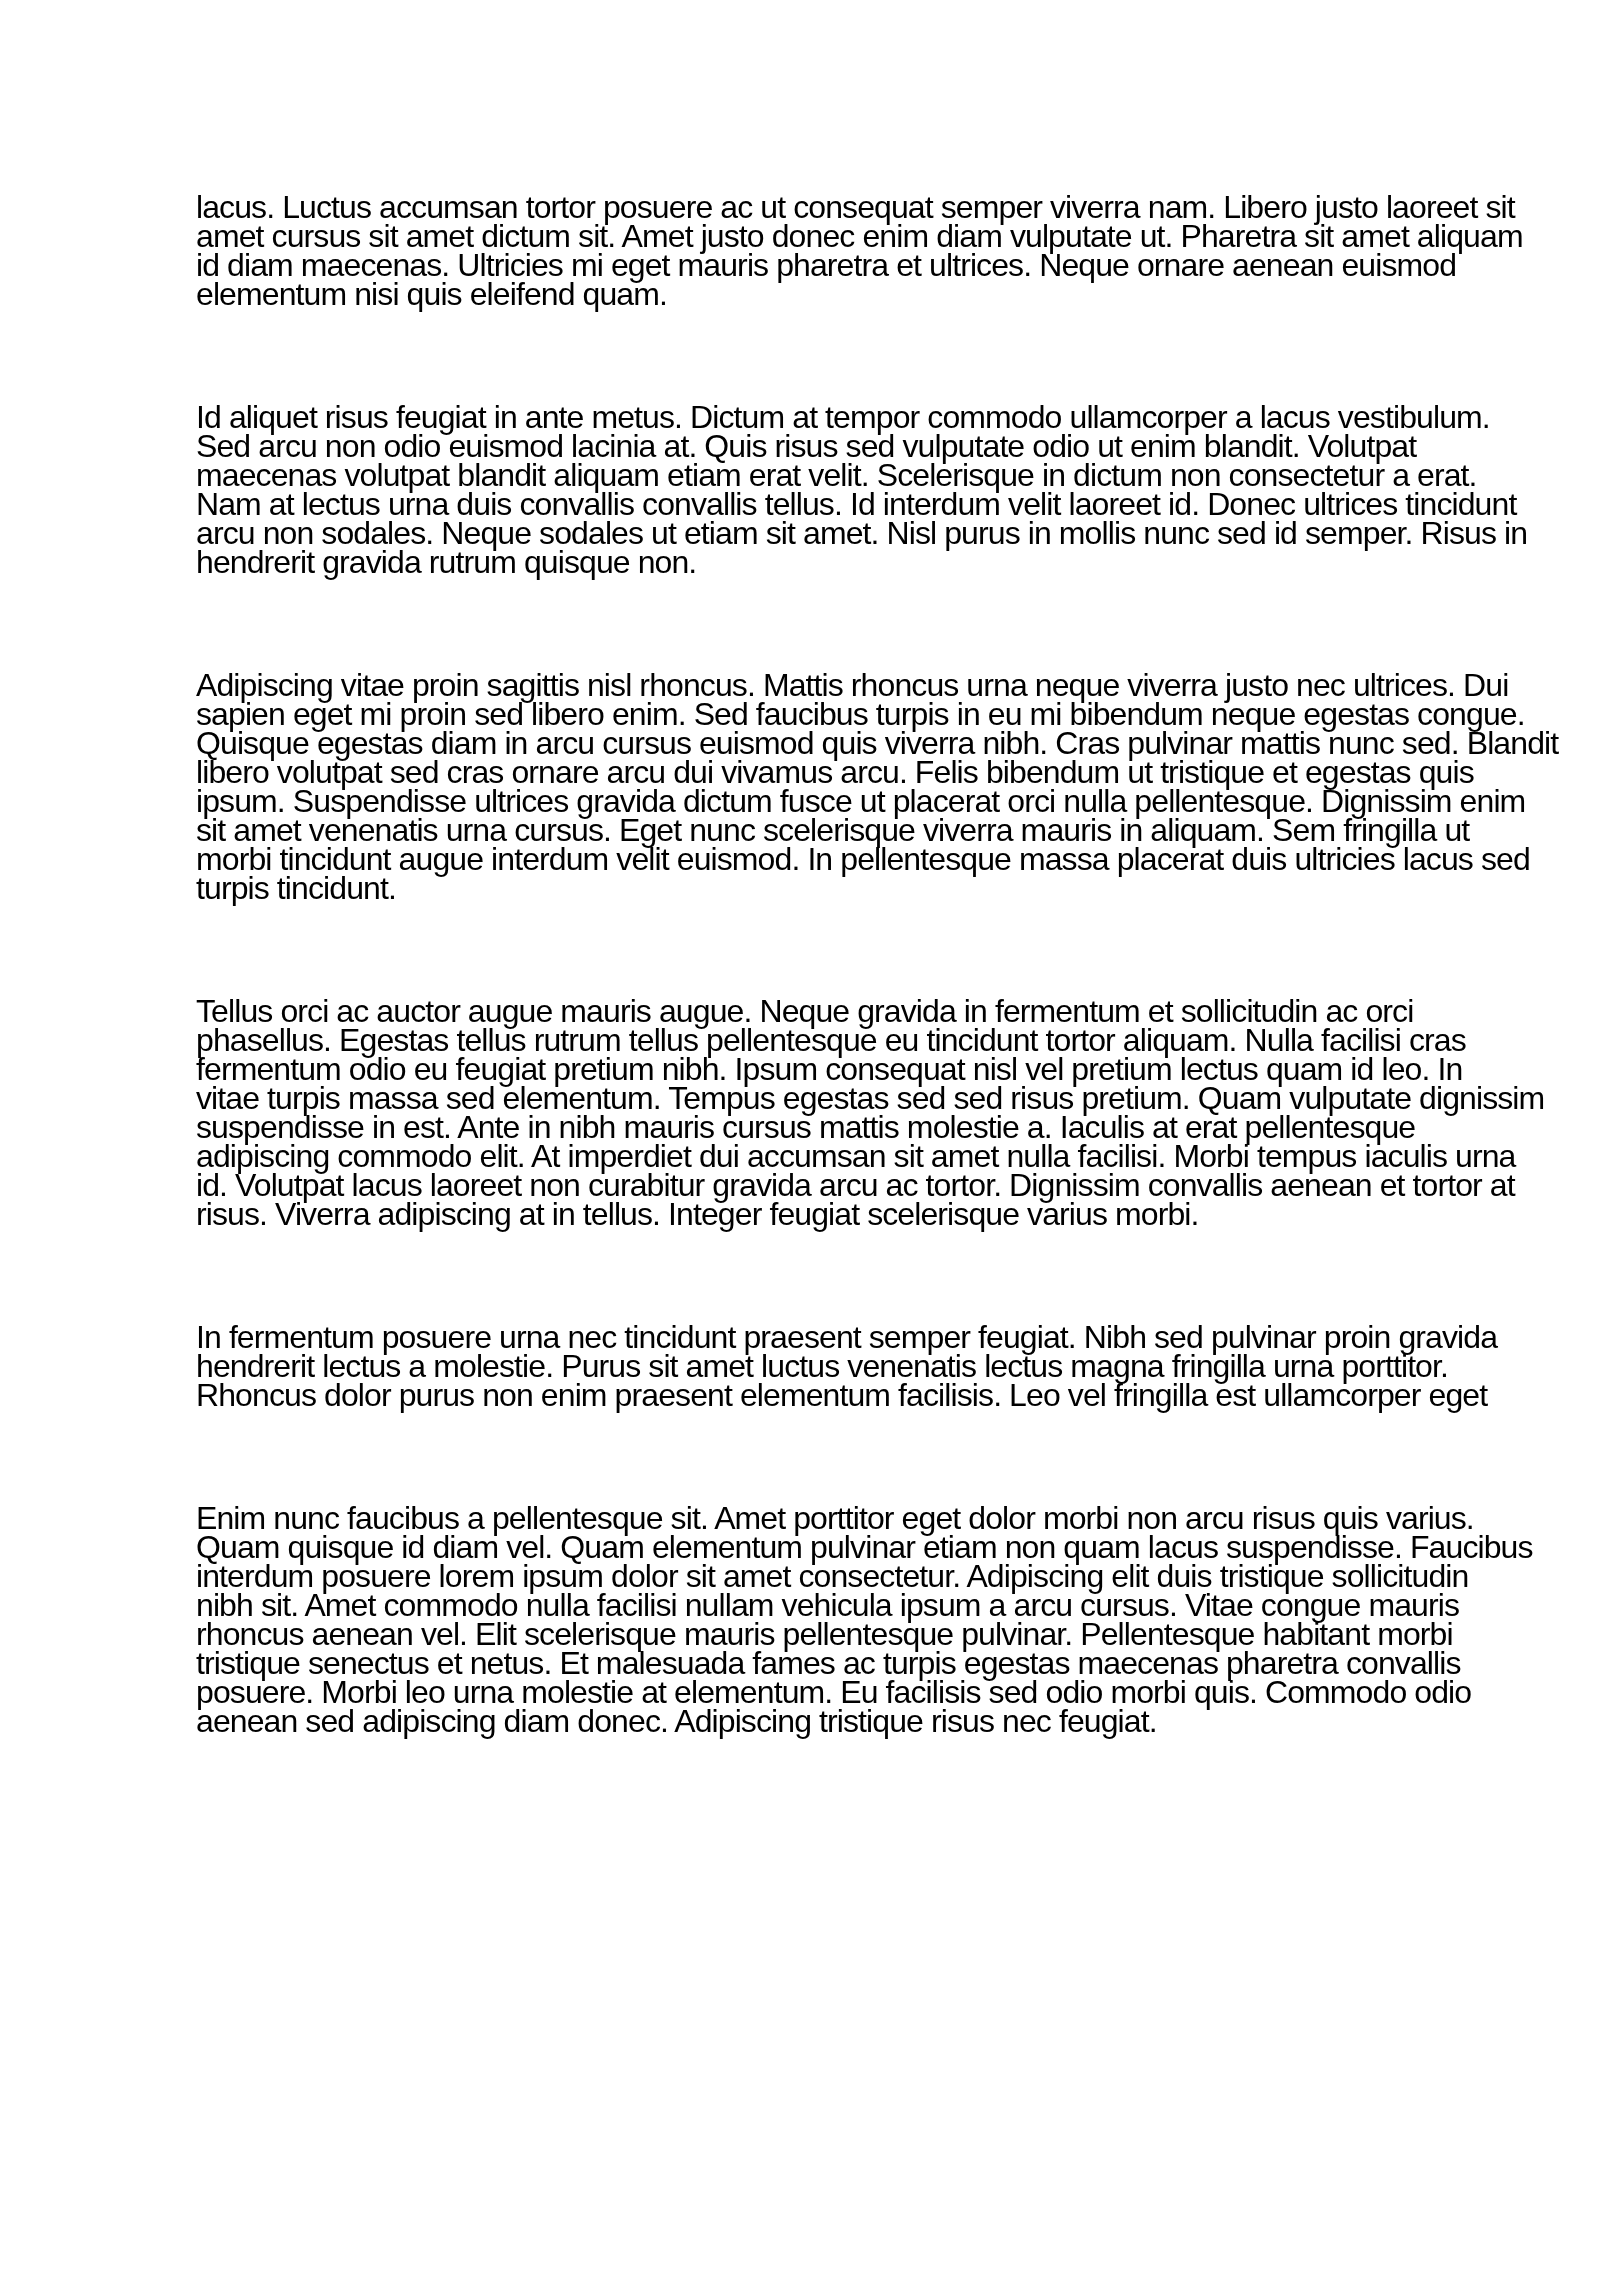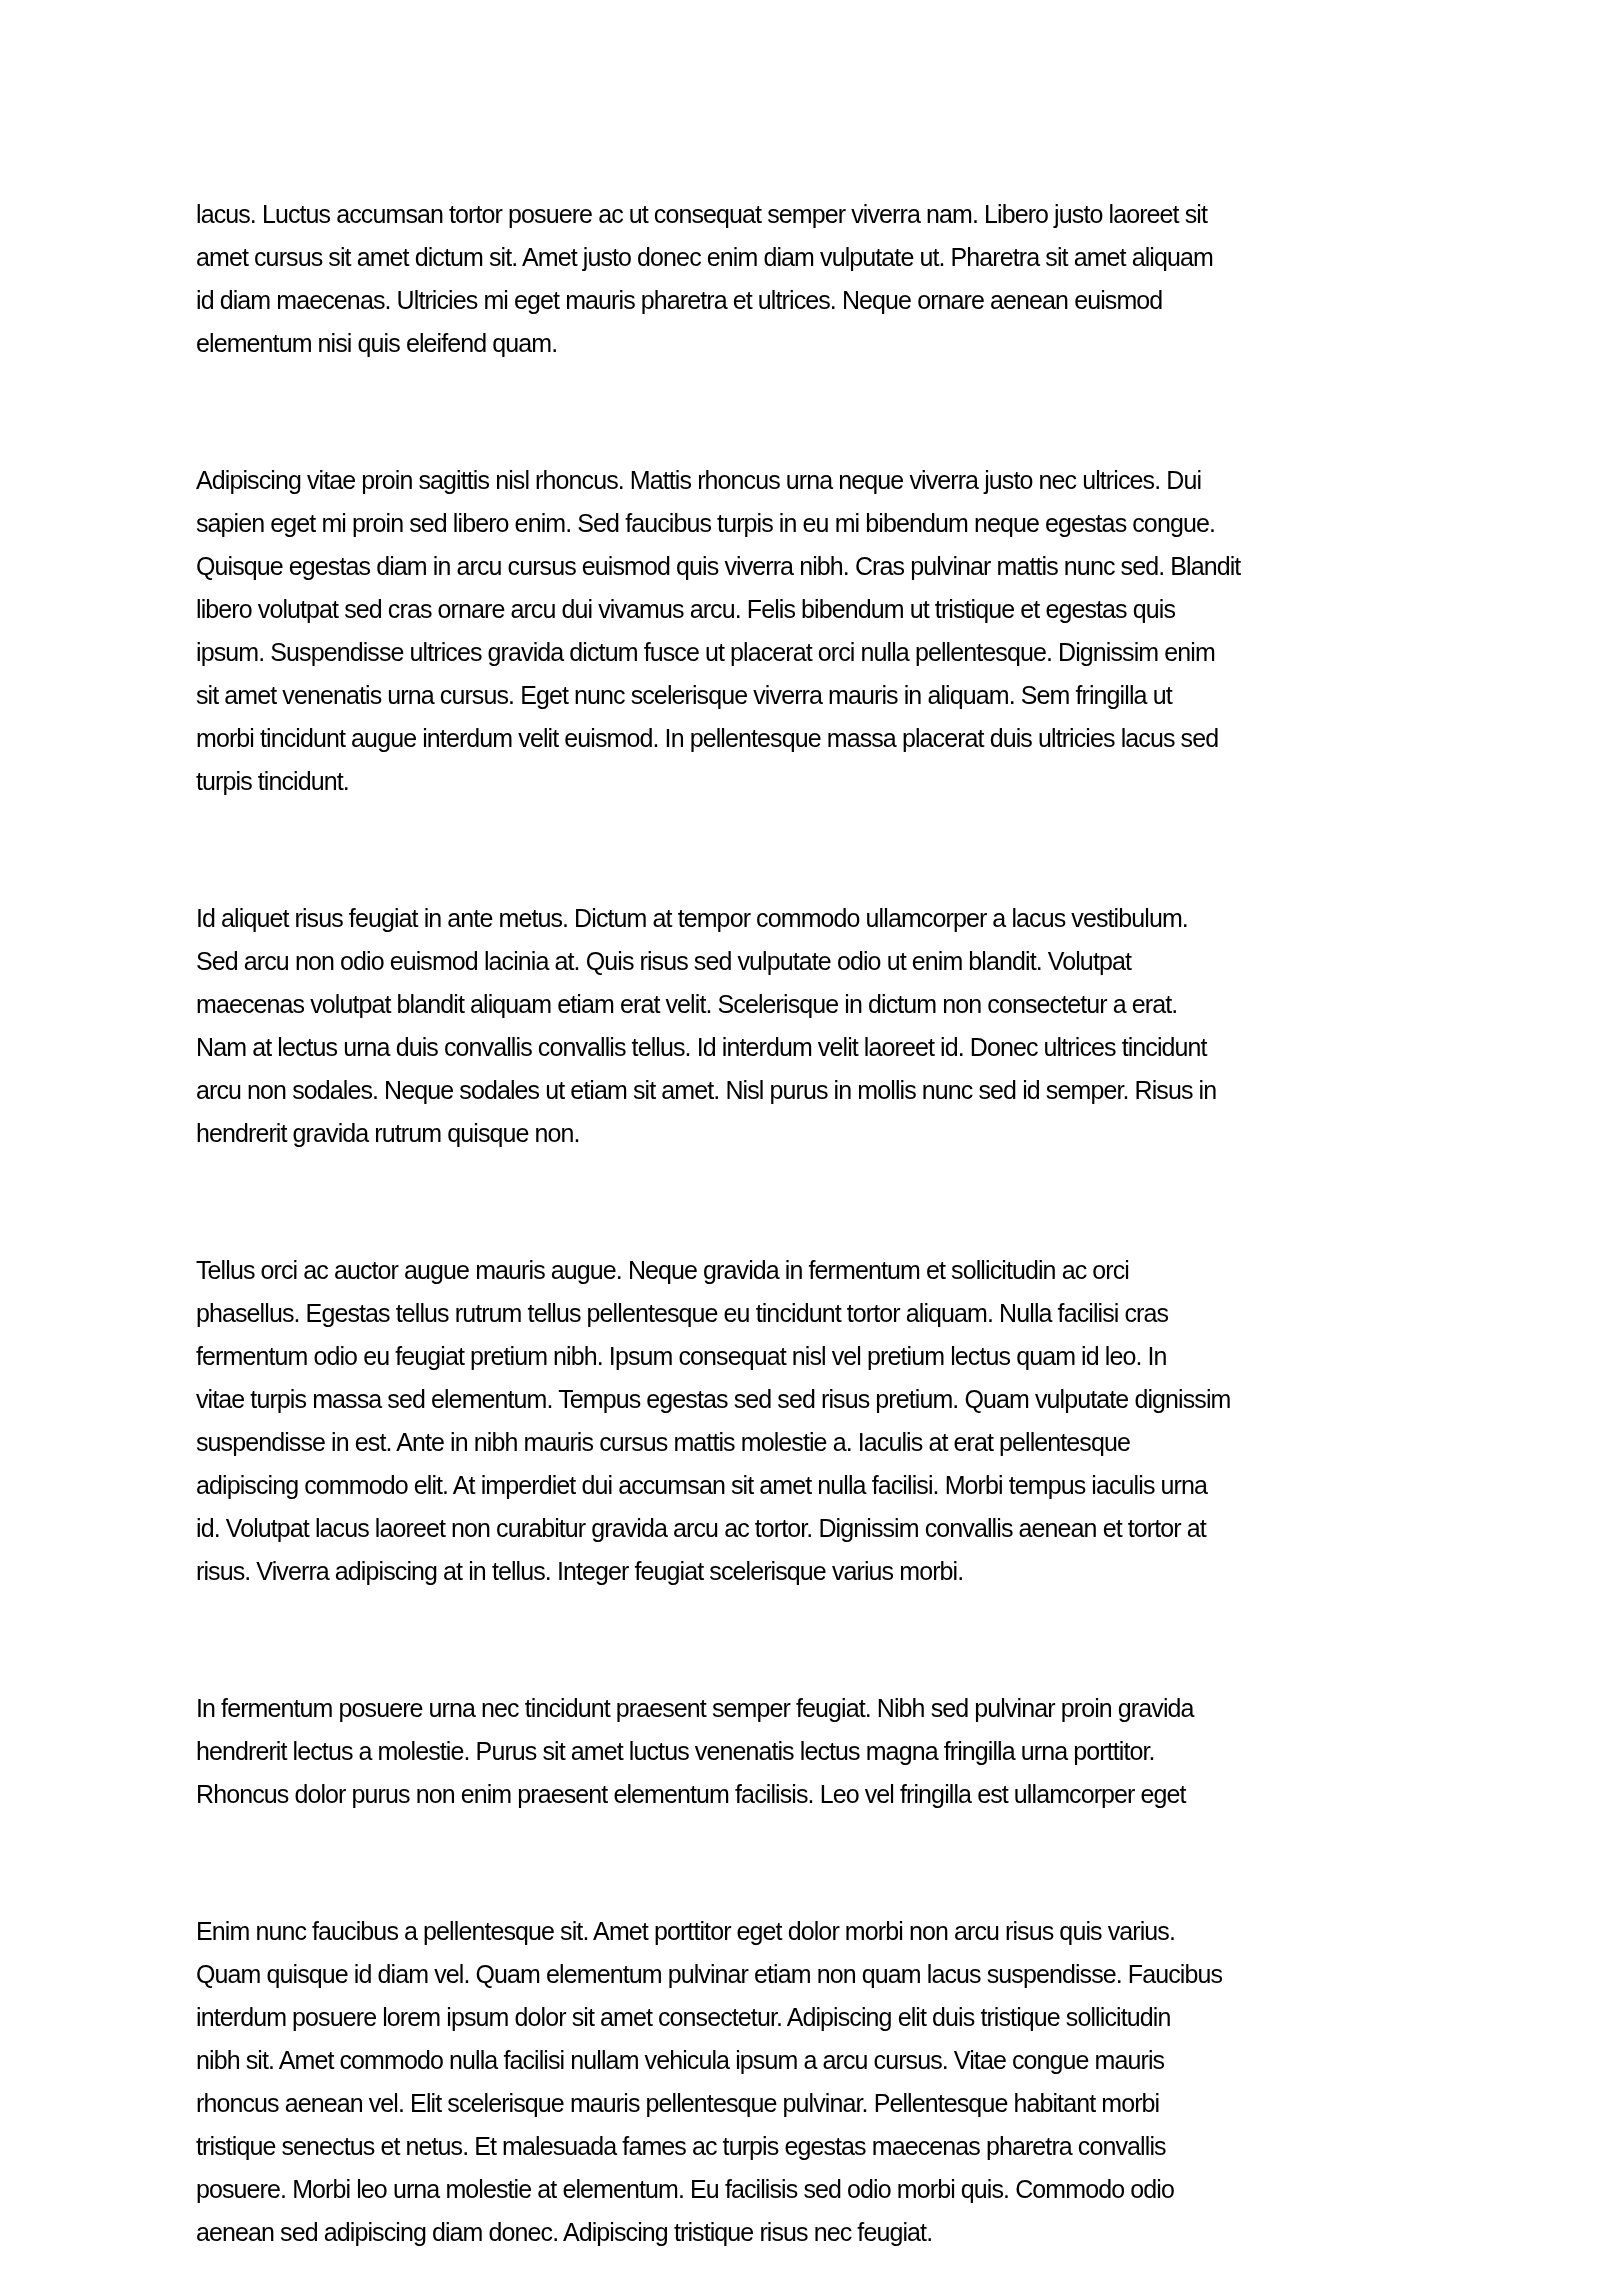--- a/index.html
+++ b/index.html
@@ -12,49 +12,49 @@
     width: 1623px;
     height: 2295px;
     box-sizing: border-box;
     padding: 193px 196px 0 196px;
     background: #ffffff;
     overflow: hidden;
   }
   .para {
     margin: 0 0 94px 0;
     font-family: "Liberation Sans", sans-serif;
-    font-size: 25px;
-    line-height: 43px;
+    font-size: 32px;
+    line-height: 29px;
     letter-spacing: -0.9px;
     color: #000000;
     white-space: pre;
   }
 </style>
 </head>
 <body>
 
 <div class="page">
   <p class="para">lacus. Luctus accumsan tortor posuere ac ut consequat semper viverra nam. Libero justo laoreet sit
 amet cursus sit amet dictum sit. Amet justo donec enim diam vulputate ut. Pharetra sit amet aliquam
 id diam maecenas. Ultricies mi eget mauris pharetra et ultrices. Neque ornare aenean euismod
 elementum nisi quis eleifend quam.</p>
+  <p class="para">Id aliquet risus feugiat in ante metus. Dictum at tempor commodo ullamcorper a lacus vestibulum.
+Sed arcu non odio euismod lacinia at. Quis risus sed vulputate odio ut enim blandit. Volutpat
+maecenas volutpat blandit aliquam etiam erat velit. Scelerisque in dictum non consectetur a erat.
+Nam at lectus urna duis convallis convallis tellus. Id interdum velit laoreet id. Donec ultrices tincidunt
+arcu non sodales. Neque sodales ut etiam sit amet. Nisl purus in mollis nunc sed id semper. Risus in
+hendrerit gravida rutrum quisque non.</p>
   <p class="para">Adipiscing vitae proin sagittis nisl rhoncus. Mattis rhoncus urna neque viverra justo nec ultrices. Dui
 sapien eget mi proin sed libero enim. Sed faucibus turpis in eu mi bibendum neque egestas congue.
 Quisque egestas diam in arcu cursus euismod quis viverra nibh. Cras pulvinar mattis nunc sed. Blandit
 libero volutpat sed cras ornare arcu dui vivamus arcu. Felis bibendum ut tristique et egestas quis
 ipsum. Suspendisse ultrices gravida dictum fusce ut placerat orci nulla pellentesque. Dignissim enim
 sit amet venenatis urna cursus. Eget nunc scelerisque viverra mauris in aliquam. Sem fringilla ut
 morbi tincidunt augue interdum velit euismod. In pellentesque massa placerat duis ultricies lacus sed
 turpis tincidunt.</p>
-  <p class="para">Id aliquet risus feugiat in ante metus. Dictum at tempor commodo ullamcorper a lacus vestibulum.
-Sed arcu non odio euismod lacinia at. Quis risus sed vulputate odio ut enim blandit. Volutpat
-maecenas volutpat blandit aliquam etiam erat velit. Scelerisque in dictum non consectetur a erat.
-Nam at lectus urna duis convallis convallis tellus. Id interdum velit laoreet id. Donec ultrices tincidunt
-arcu non sodales. Neque sodales ut etiam sit amet. Nisl purus in mollis nunc sed id semper. Risus in
-hendrerit gravida rutrum quisque non.</p>
   <p class="para">Tellus orci ac auctor augue mauris augue. Neque gravida in fermentum et sollicitudin ac orci
 phasellus. Egestas tellus rutrum tellus pellentesque eu tincidunt tortor aliquam. Nulla facilisi cras
 fermentum odio eu feugiat pretium nibh. Ipsum consequat nisl vel pretium lectus quam id leo. In
 vitae turpis massa sed elementum. Tempus egestas sed sed risus pretium. Quam vulputate dignissim
 suspendisse in est. Ante in nibh mauris cursus mattis molestie a. Iaculis at erat pellentesque
 adipiscing commodo elit. At imperdiet dui accumsan sit amet nulla facilisi. Morbi tempus iaculis urna
 id. Volutpat lacus laoreet non curabitur gravida arcu ac tortor. Dignissim convallis aenean et tortor at
 risus. Viverra adipiscing at in tellus. Integer feugiat scelerisque varius morbi.</p>
   <p class="para">In fermentum posuere urna nec tincidunt praesent semper feugiat. Nibh sed pulvinar proin gravida
 hendrerit lectus a molestie. Purus sit amet luctus venenatis lectus magna fringilla urna porttitor.

